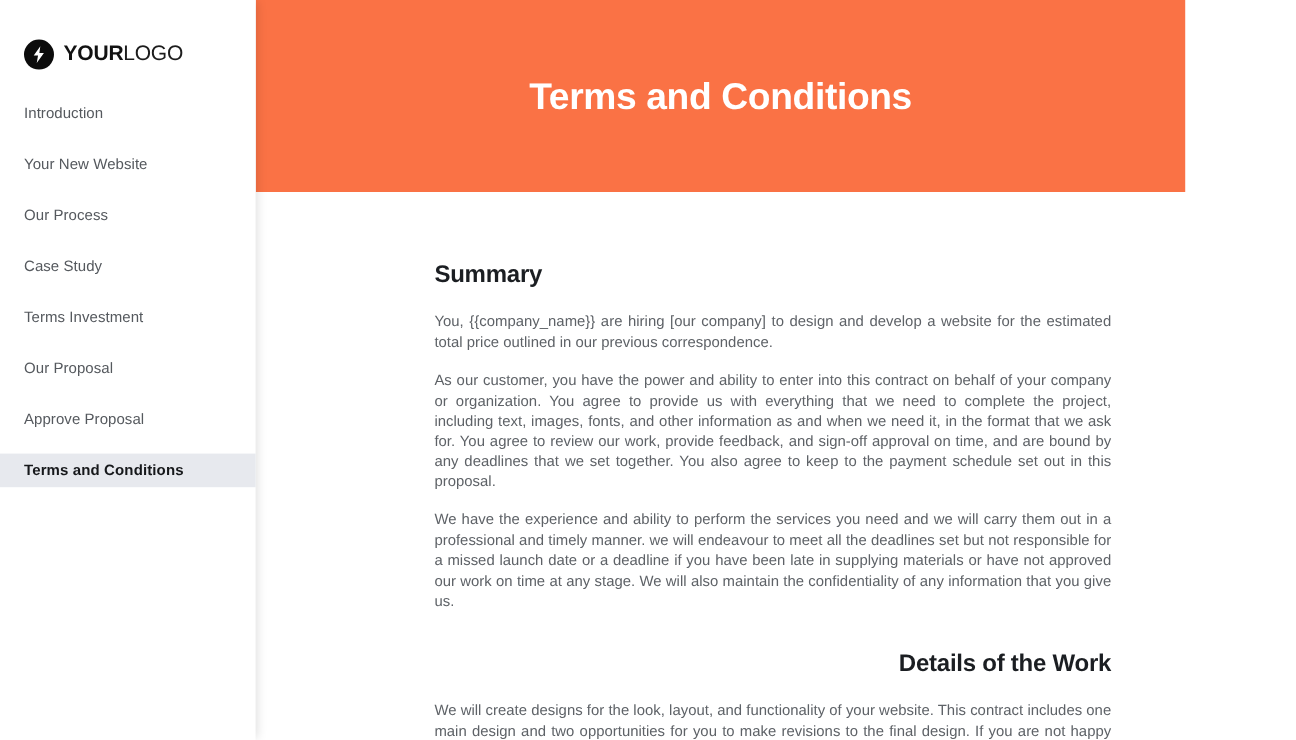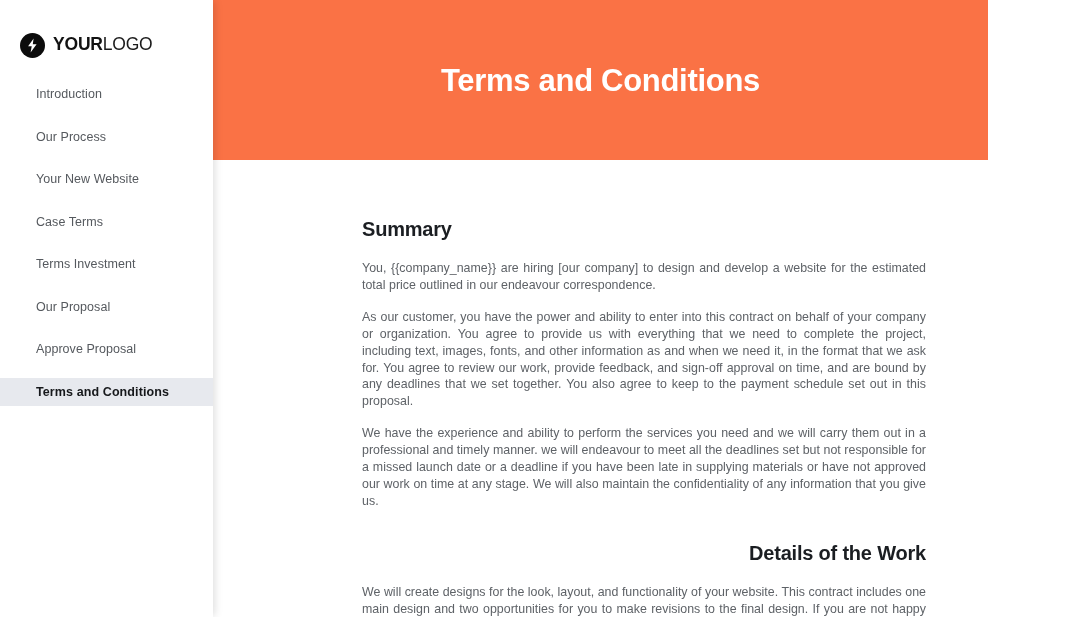--- a/index.html
+++ b/index.html
@@ -69,21 +69,21 @@
   .brand-text .b-light  { font-weight: 400; color: #1c1c1c; }
 
   .nav {
     margin-top: 16px;
     display: block;
   }
 
   .nav-item {
     display: block;
     width: 213px;
-    padding: 7px 0 7px 36px;
+    padding: 7px 0 7px 20px;
     font-size: 12.5px;
     line-height: 14px;
     color: #55595e;
     letter-spacing: 0.05px;
     cursor: pointer;
     background: transparent;
     border: 0;
     text-align: left;
     font-family: inherit;
     white-space: nowrap;
@@ -161,41 +161,41 @@
       <span class="brand-mark">
         <svg width="13" height="15" viewBox="0 0 13 15" aria-hidden="true">
           <path d="M7.6 0.6 L2.1 8.3 L5.7 8.3 L4.6 14.4 L10.6 6.2 L6.8 6.2 Z" fill="#ffffff"></path>
         </svg>
       </span>
       <span class="brand-text"><span class="b-strong">YOUR</span><span class="b-light">LOGO</span></span>
     </div>
 
     <nav class="nav">
       <button class="nav-item">Introduction</button>
+      <button class="nav-item">Your New Website</button>
       <button class="nav-item">Our Process</button>
-      <button class="nav-item">Your New Website</button>
-      <button class="nav-item">Case Terms</button>
+      <button class="nav-item">Case Study</button>
       <button class="nav-item">Terms Investment</button>
       <button class="nav-item">Our Proposal</button>
       <button class="nav-item">Approve Proposal</button>
       <button class="nav-item is-active">Terms and Conditions</button>
     </nav>
 
   </aside>
 
   <main class="main">
 
     <header class="page-banner">
       <h1>Terms and Conditions</h1>
     </header>
 
     <section class="doc">
 
       <h2>Summary</h2>
-      <p>You, {{company_name}} are hiring [our company] to design and develop a website for the estimated total price outlined in our endeavour correspondence.</p>
+      <p>You, {{company_name}} are hiring [our company] to design and develop a website for the estimated total price outlined in our previous correspondence.</p>
       <p>As our customer, you have the power and ability to enter into this contract on behalf of your company or organization. You agree to provide us with everything that we need to complete the project, including text, images, fonts, and other information as and when we need it, in the format that we ask for. You agree to review our work, provide feedback, and sign-off approval on time, and are bound by any deadlines that we set together. You also agree to keep to the payment schedule set out in this proposal.</p>
       <p>We have the experience and ability to perform the services you need and we will carry them out in a professional and timely manner. we will endeavour to meet all the deadlines set but not responsible for a missed launch date or a deadline if you have been late in supplying materials or have not approved our work on time at any stage. We will also maintain the confidentiality of any information that you give us.</p>
 
       <h2 class="spaced">Details of the Work</h2>
       <p>We will create designs for the look, layout, and functionality of your website. This contract includes one main design and two opportunities for you to make revisions to the final design. If you are not happy with the design at that point, we will provide you with an additional quote for extra design work needed. If instead, you wish to cancel our agreement, you may do so and we will retain the initial payment for the</p>
 
     </section>
 
   </main>
 

